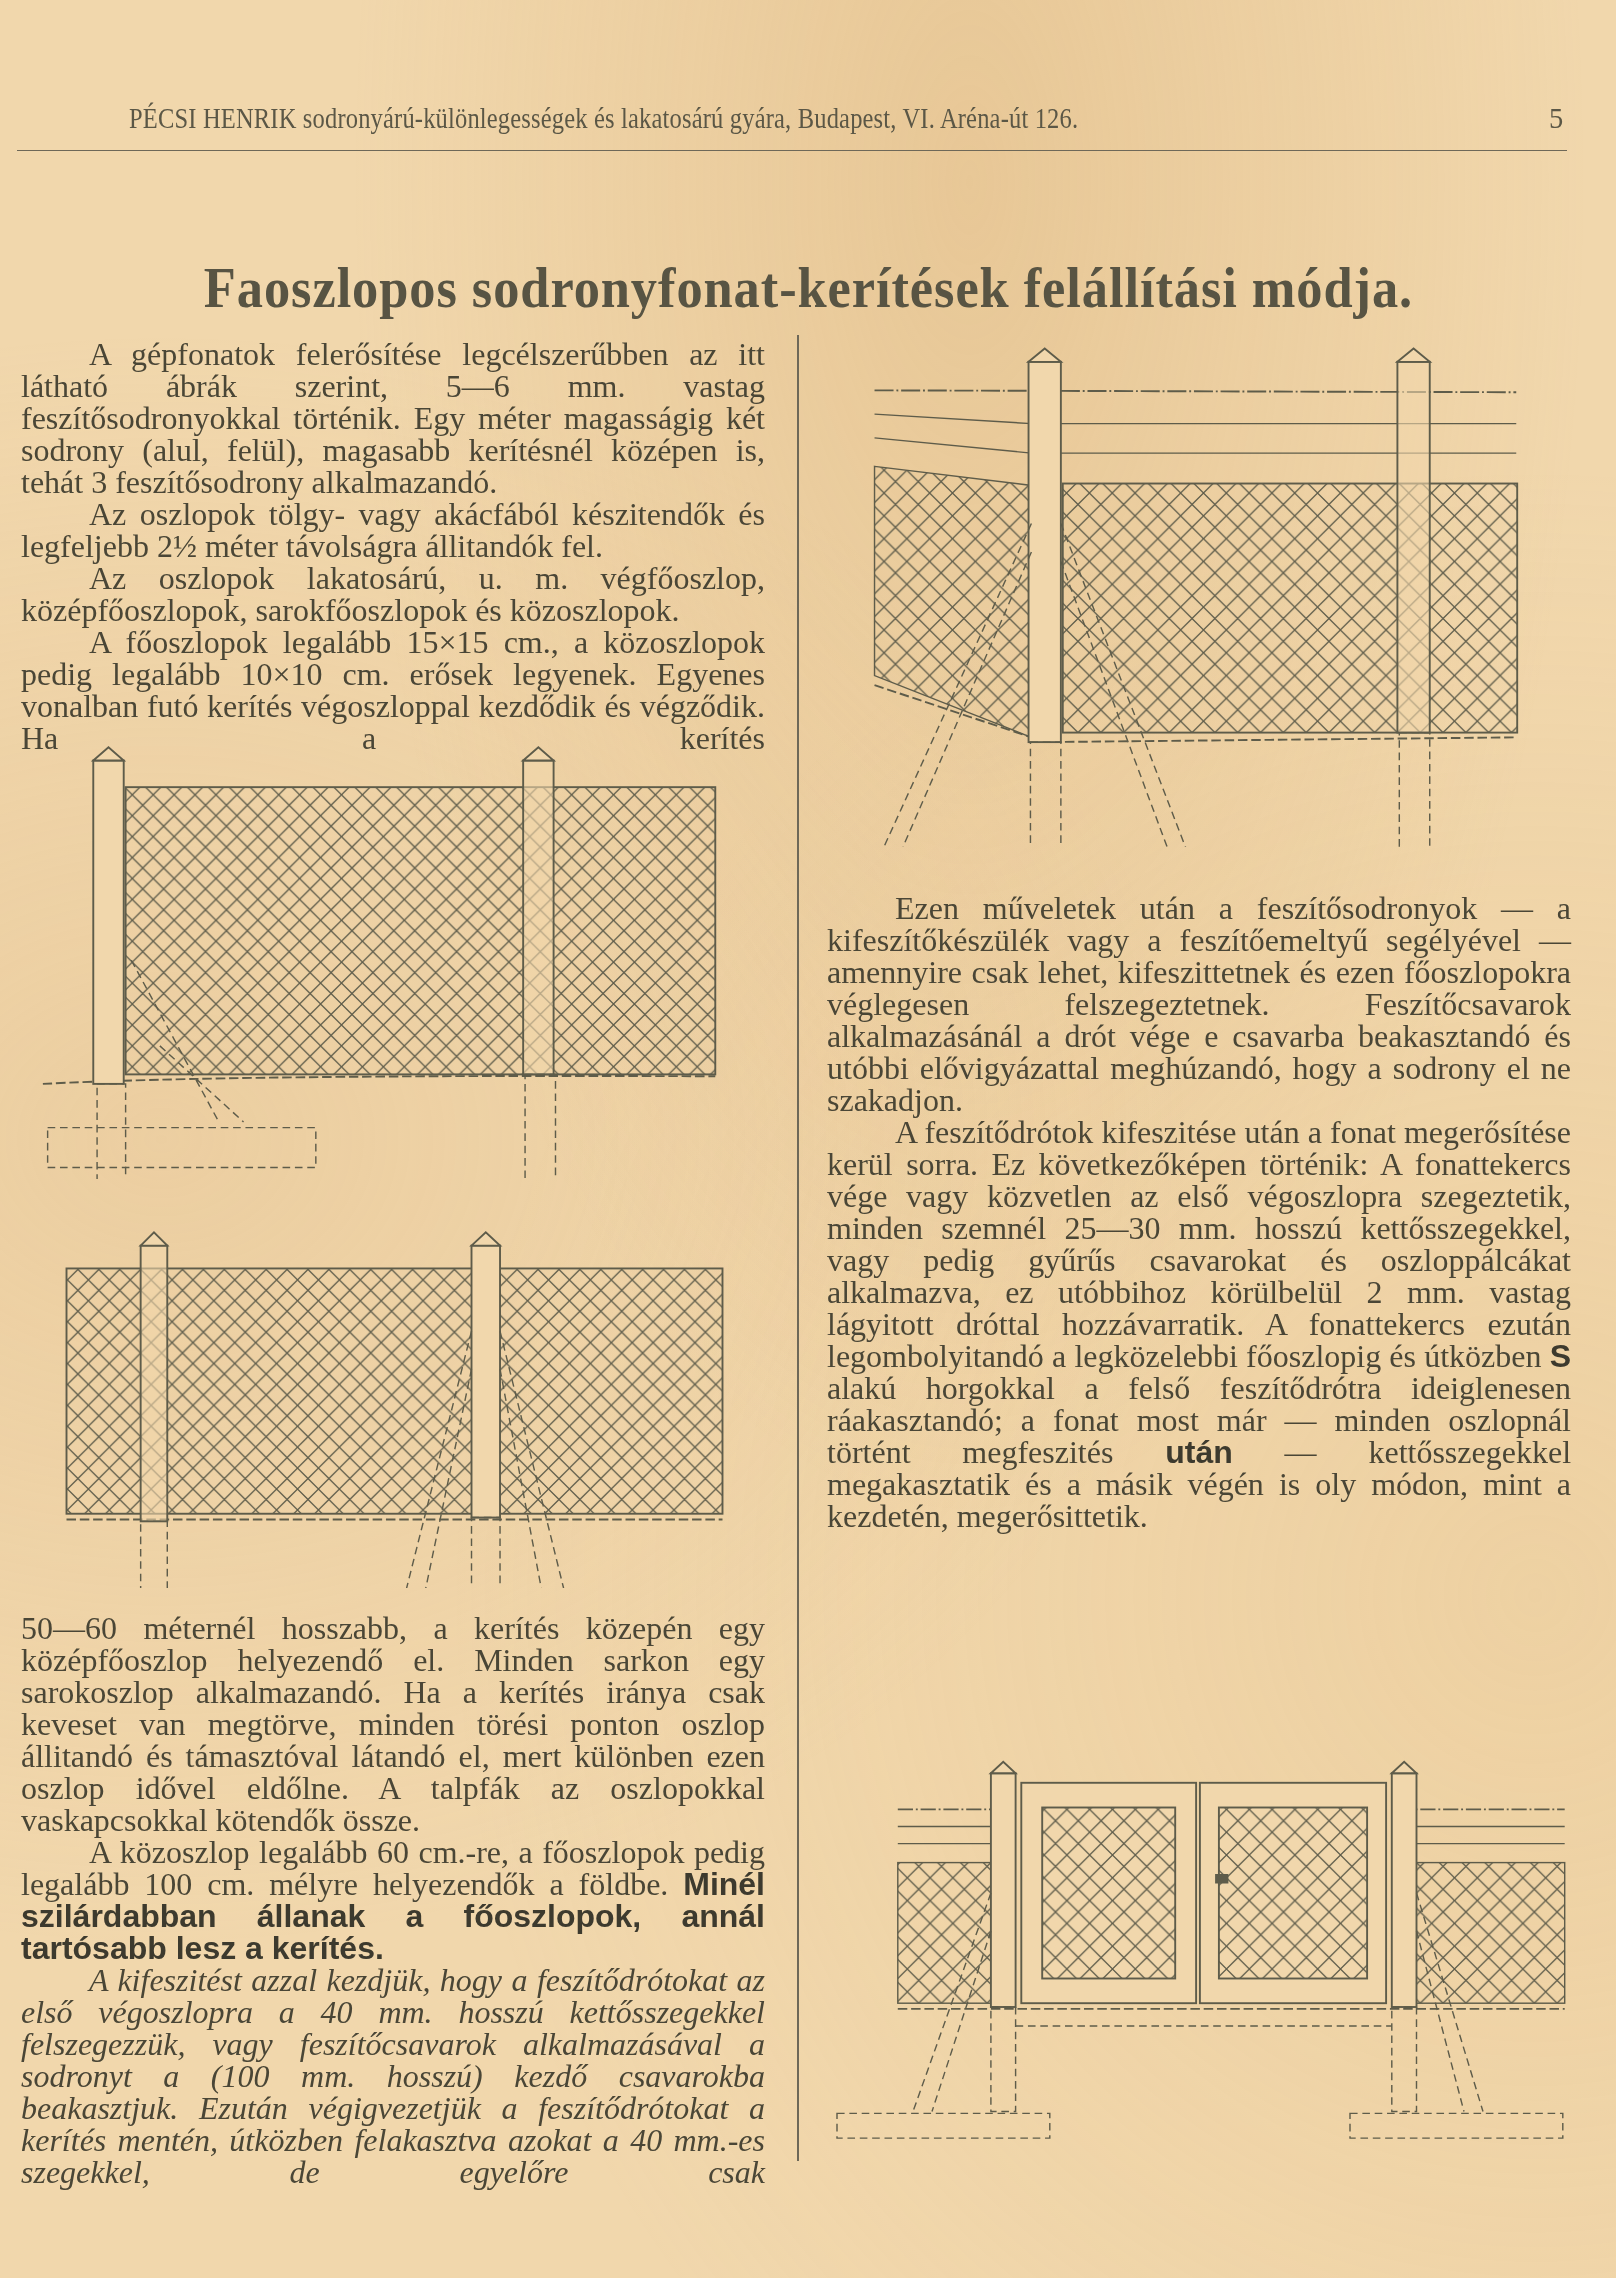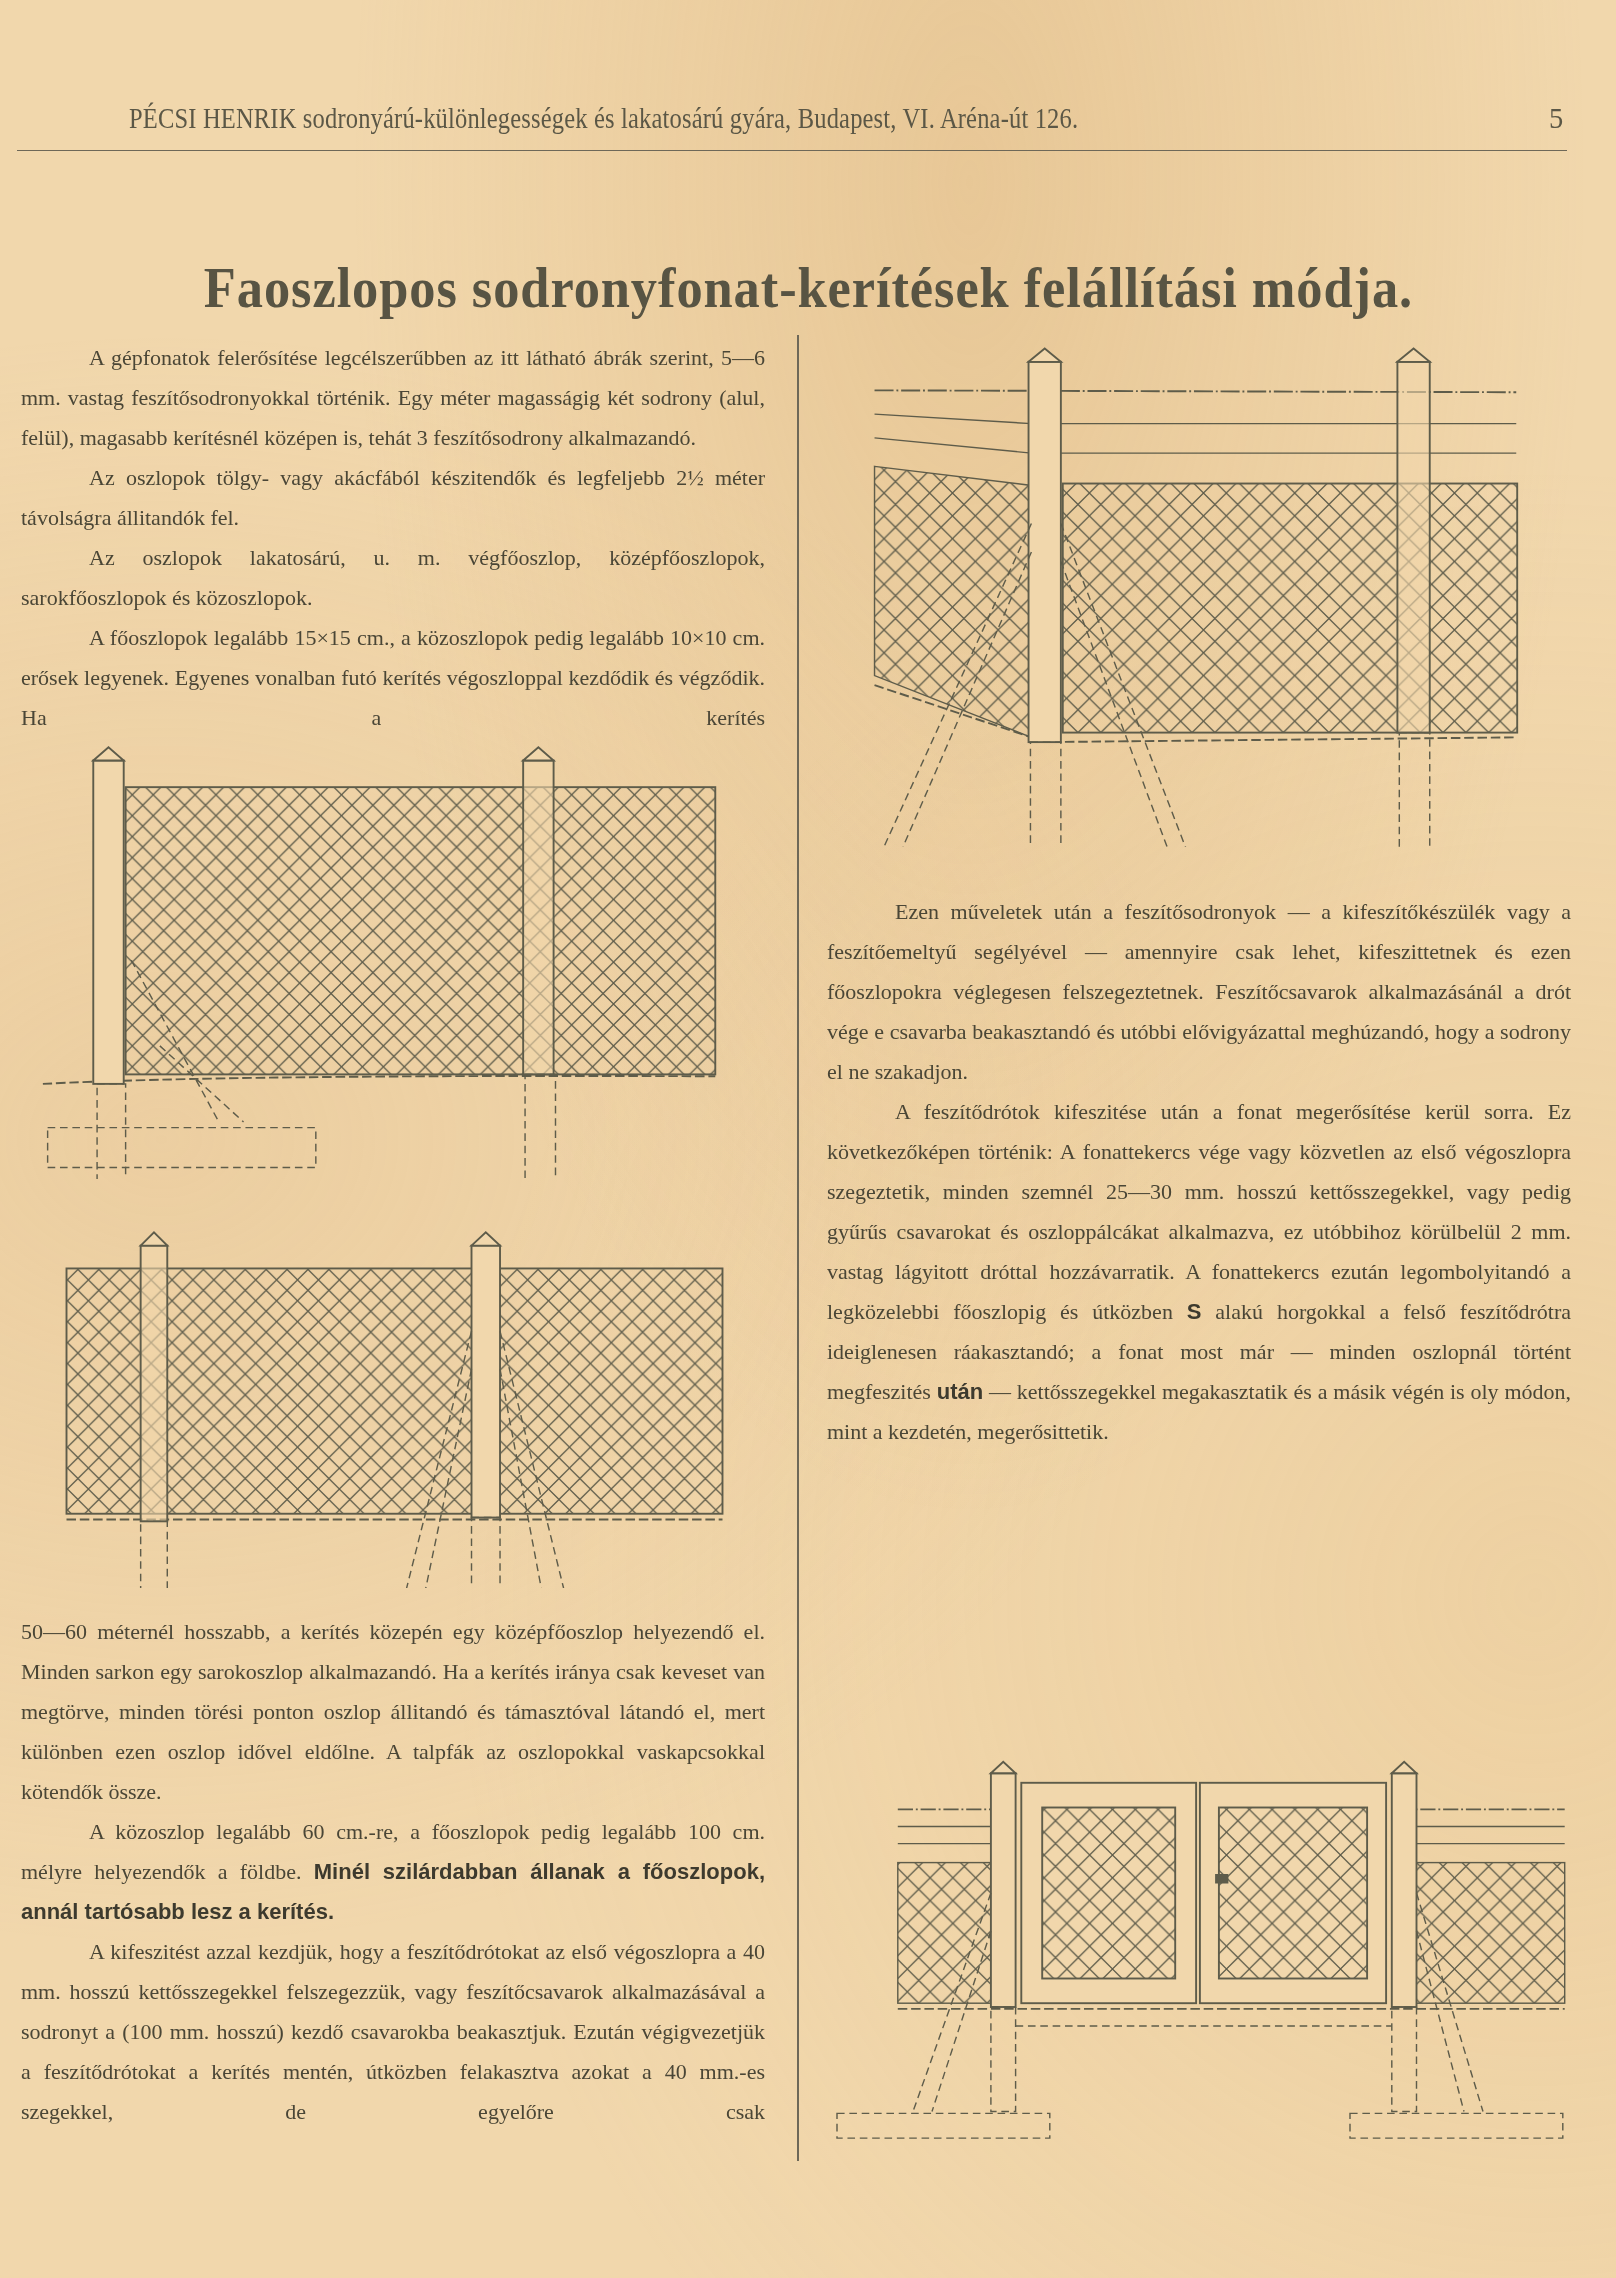--- a/index.html
+++ b/index.html
@@ -11,21 +11,21 @@
       radial-gradient(ellipse at 10% 50%, rgba(226,190,140,0.35), rgba(0,0,0,0) 50%),
       radial-gradient(ellipse at 95% 70%, rgba(230,195,140,0.3), rgba(0,0,0,0) 50%);
     font-family:"Liberation Serif","DejaVu Serif",serif;
     color:#4a4636;
   }
   .header{position:absolute;left:17px;top:95px;width:1550px;height:55px;border-bottom:1.9px solid #6e6858;text-decoration:underline;}
   .header-text{position:absolute;left:112px;top:7.6px;font-size:28.5px;letter-spacing:0.2px;color:#5b5746;transform:scaleX(0.86);transform-origin:left center;white-space:nowrap;}
   .page-number{position:absolute;right:3.8px;top:7.6px;font-size:28.5px;color:#5b5746;}
   .title{position:absolute;left:0;width:1617px;top:217px;text-align:center;font-size:57px;color:#585443;letter-spacing:1px;transform:scaleX(0.92);}
   .col-rule{position:absolute;left:797px;top:335px;width:1.9px;height:1826px;background:#6e6858;}
-  .text-block{position:absolute;font-size:22px;line-height:40px;text-align:justify;color:#4a4636;transform-origin:left top;}
+  .text-block{position:absolute;font-size:32px;line-height:32px;text-align:justify;color:#4a4636;transform-origin:left top;}
   .text-block p{margin:0;text-indent:68px;}
   .text-block p.noindent{text-indent:0;}
   .text-block b{font-family:"Liberation Sans","DejaVu Sans",sans-serif;font-weight:bold;color:#3d3a2e;}
   .figure{position:absolute;}
   .figure svg{display:block;width:100%;height:100%;}
 </style>
 </head>
 <body>
 
 <div class="header">
@@ -88,21 +88,21 @@
       <rect x="436" y="316" width="30" height="180" fill="none" stroke="#5e5c4a" stroke-width="1.5" stroke-dasharray="8 5"></rect>
     </g>
     <path d="M436 120 L340 500 M436 160 L365 500 M466 120 L560 500 M466 160 L530 500" stroke="#5e5c4a" stroke-width="1.5" stroke-dasharray="8 5" fill="none"></path>
     <rect x="296" y="500" width="328" height="40" fill="none" stroke="#5e5c4a" stroke-width="1.5" stroke-dasharray="8 5"></rect>
   </svg>
 </div>
 
 <div class="text-block" style="left:21px;top:1612px;width:744px;">
   <p class="noindent">50—60 méternél hosszabb, a kerítés közepén egy középfőoszlop helyezendő el. Minden sarkon egy sarokoszlop alkalmazandó. Ha a kerítés iránya csak keveset van megtörve, minden törési ponton oszlop állitandó és támasztóval látandó el, mert különben ezen oszlop idővel eldőlne. A talpfák az oszlopokkal vaskapcsokkal kötendők össze.</p>
   <p><span>A közoszlop legalább 60 cm.-re, a főoszlopok pedig legalább 100 cm. mélyre helyezendők a földbe.</span> <b>Minél szilárdabban állanak a főoszlopok, annál tartósabb lesz a kerítés.</b></p>
-  <p style="text-align-last:justify;">A kifeszitést azzal kezdjük, hogy a feszítődrótokat az első végoszlopra a 40 mm. hosszú kettősszegekkel felszegezzük, vagy feszítőcsavarok alkalmazásával a sodronyt a (100 mm. hosszú) kezdő csavarokba beakasztjuk. Ezután végigvezetjük a feszítődrótokat a kerítés mentén, útközben felakasztva azokat a 40 mm.-es szegekkel, de egyelőre csak</p>
+  <p style="text-align-last:justify;font-style:italic;">A kifeszitést azzal kezdjük, hogy a feszítődrótokat az első végoszlopra a 40 mm. hosszú kettősszegekkel felszegezzük, vagy feszítőcsavarok alkalmazásával a sodronyt a (100 mm. hosszú) kezdő csavarokba beakasztjuk. Ezután végigvezetjük a feszítődrótokat a kerítés mentén, útközben felakasztva azokat a 40 mm.-es szegekkel, de egyelőre csak</p>
 </div>
 
 <div class="figure" style="left:827px;top:333px;width:694px;height:514px;">
   <svg viewBox="0 0 730 540">
     <defs>
       <pattern id="mesh3" width="24" height="24" patternUnits="userSpaceOnUse">
         <path d="M0 12 L12 0 L24 12 L12 24 Z" fill="none" stroke="#5e5c4a" stroke-width="1.3"></path>
       </pattern>
     </defs>
     <path d="M50 60 L725 62" stroke="#5e5c4a" stroke-width="2" stroke-dasharray="20 3 2 3"></path>

